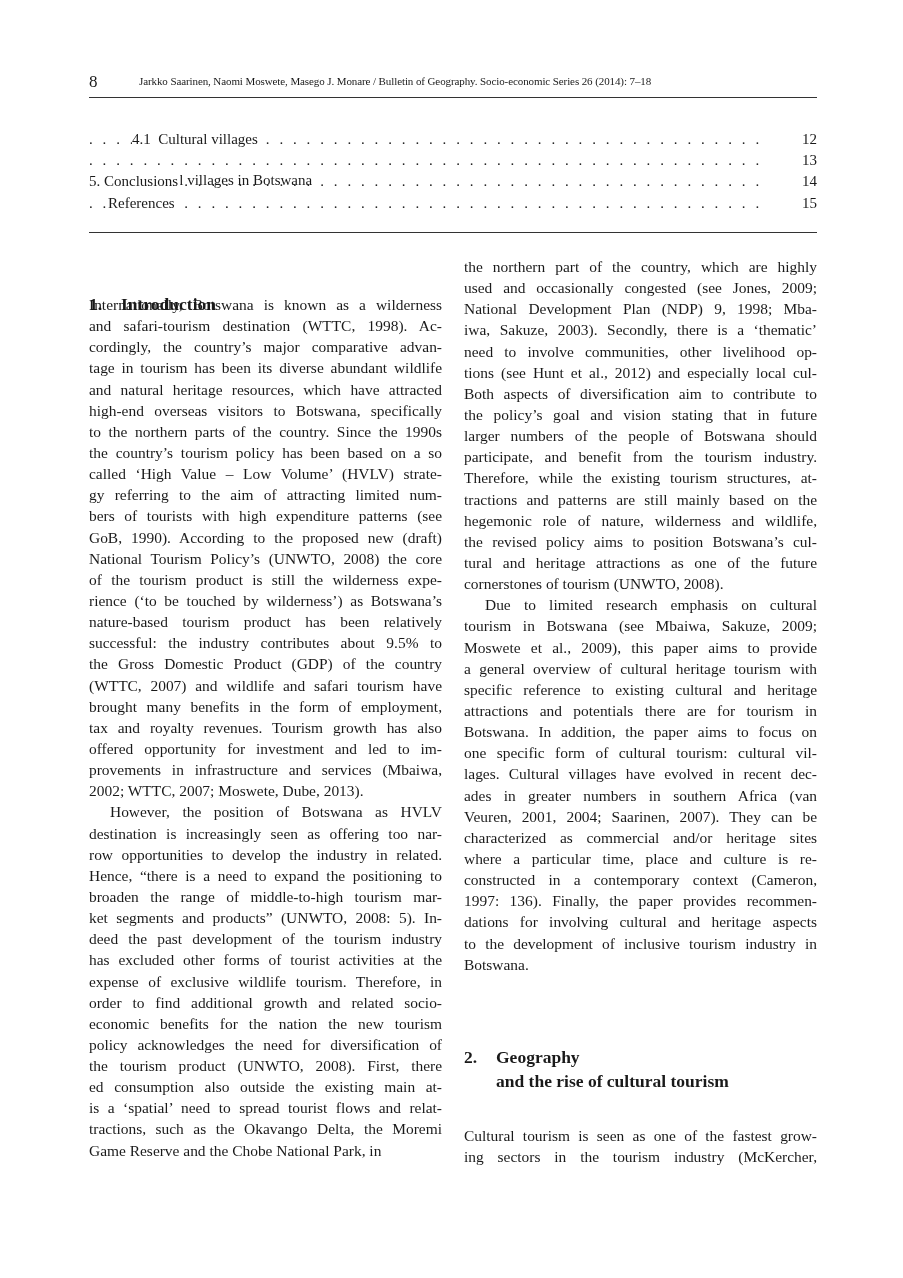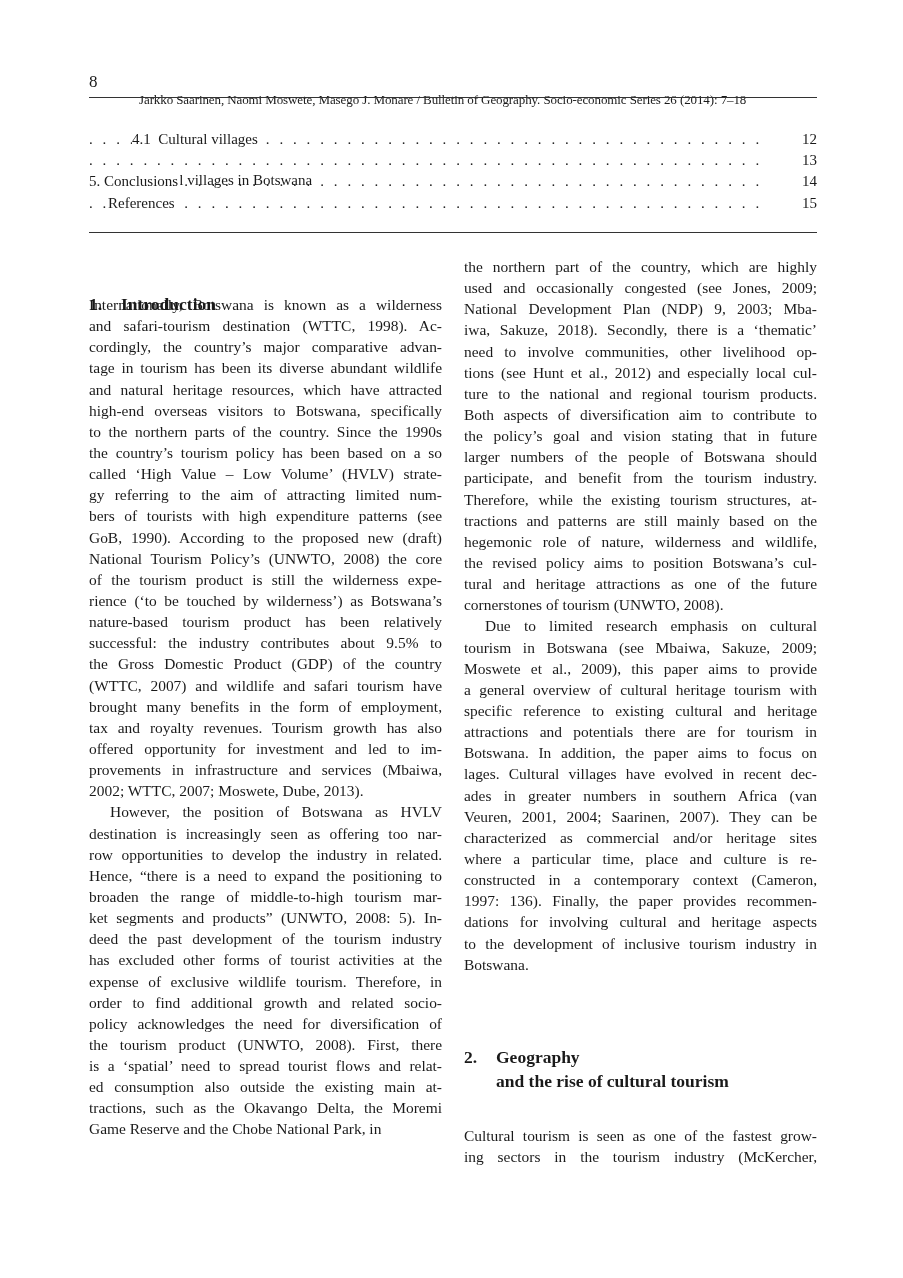--- a/index.html
+++ b/index.html
@@ -5,21 +5,21 @@
     html, body { margin: 0; padding: 0; background: #ffffff; }
     body {
       width: 903px; height: 1278px; position: relative; overflow: hidden;
       font-family: "Liberation Serif", "DejaVu Serif", serif; color: #1a1a1a;
     }
     .header {
       position: absolute; left: 89px; top: 72px; width: 728px; height: 22px;
       font-size: 14.5px;
     }
     .header .pagenum { position: absolute; left: 0; top: 0; font-size: 17px; }
-    .header .running { position: absolute; left: 50px; top: 20px; font-size: 13px; letter-spacing: -0.1px; }
+    .header .running { position: absolute; left: 50px; top: 3px; font-size: 11px; letter-spacing: -0.1px; }
     .rule { position: absolute; left: 89px; width: 728px; height: 0; border-top: 1.3px solid #333; }
     .toc { position: absolute; left: 89px; top: 129px; width: 728px; font-size: 15px; }
     .toc-row { position: relative; height: 21.2px; line-height: 21.2px; }
     .toc-row .lbl { position: absolute; top: 0; background: #fff; padding-right: 2px; white-space: nowrap; }
     .toc-row .dots {
       position: absolute; top: 0; right: 48px; left: 0; overflow: hidden; white-space: nowrap;
       letter-spacing: 3.05px; color: #222;
     }
     .toc-row .pg { position: absolute; right: 0; top: 0; margin-left: 48px; }
     .col { position: absolute; width: 353px; font-size: 15.45px; line-height: 21.15px; }
@@ -97,53 +97,54 @@
     <span class="ln indent">However, the position of Botswana as HVLV</span>
     <span class="ln">destination is increasingly seen as offering too nar-</span>
     <span class="ln">row opportunities to develop the industry in related.</span>
     <span class="ln">Hence, “there is a need to expand the positioning to</span>
     <span class="ln">broaden the range of middle-to-high tourism mar-</span>
     <span class="ln">ket segments and products” (UNWTO, 2008: 5). In-</span>
     <span class="ln">deed the past development of the tourism industry</span>
     <span class="ln">has excluded other forms of tourist activities at the</span>
     <span class="ln">expense of exclusive wildlife tourism. Therefore, in</span>
     <span class="ln">order to find additional growth and related socio-</span>
+    <span class="ln">economic benefits for the nation the new tourism</span>
     <span class="ln">policy acknowledges the need for diversification of</span>
     <span class="ln">the tourism product (UNWTO, 2008). First, there</span>
+    <span class="ln">ed consumption also outside the existing main at-</span>
     <span class="ln">is a ‘spatial’ need to spread tourist flows and relat-</span>
-    <span class="ln">ed consumption also outside the existing main at-</span>
     <span class="ln">tractions, such as the Okavango Delta, the Moremi</span>
     <span class="ln last">Game Reserve and the Chobe National Park, in</span>
   </div>
 
 <div class="col col-right" style="top:256px;" id="rightcolA">
     <span class="ln">the northern part of the country, which are highly</span>
     <span class="ln">used and occasionally congested (see Jones, 2009;</span>
-    <span class="ln">National Development Plan (NDP) 9, 2003; Mba-</span>
-    <span class="ln">iwa, Sakuze, 2018). Secondly, there is a ‘thematic’</span>
+    <span class="ln">National Development Plan (NDP) 9, 1998; Mba-</span>
+    <span class="ln">iwa, Sakuze, 2003). Secondly, there is a ‘thematic’</span>
     <span class="ln">need to involve communities, other livelihood op-</span>
     <span class="ln">tions (see Hunt et al., 2012) and especially local cul-</span>
-    <span class="ln">ture to the national and regional tourism products.</span>
     <span class="ln">Both aspects of diversification aim to contribute to</span>
     <span class="ln">the policy’s goal and vision stating that in future</span>
     <span class="ln">larger numbers of the people of Botswana should</span>
     <span class="ln">participate, and benefit from the tourism industry.</span>
     <span class="ln">Therefore, while the existing tourism structures, at-</span>
     <span class="ln">tractions and patterns are still mainly based on the</span>
     <span class="ln">hegemonic role of nature, wilderness and wildlife,</span>
     <span class="ln">the revised policy aims to position Botswana’s cul-</span>
     <span class="ln">tural and heritage attractions as one of the future</span>
     <span class="ln last">cornerstones of tourism (UNWTO, 2008).</span>
     <span class="ln indent">Due to limited research emphasis on cultural</span>
     <span class="ln">tourism in Botswana (see Mbaiwa, Sakuze, 2009;</span>
     <span class="ln">Moswete et al., 2009), this paper aims to provide</span>
     <span class="ln">a general overview of cultural heritage tourism with</span>
     <span class="ln">specific reference to existing cultural and heritage</span>
     <span class="ln">attractions and potentials there are for tourism in</span>
     <span class="ln">Botswana. In addition, the paper aims to focus on</span>
+    <span class="ln">one specific form of cultural tourism: cultural vil-</span>
     <span class="ln">lages. Cultural villages have evolved in recent dec-</span>
     <span class="ln">ades in greater numbers in southern Africa (van</span>
     <span class="ln">Veuren, 2001, 2004; Saarinen, 2007). They can be</span>
     <span class="ln">characterized as commercial and/or heritage sites</span>
     <span class="ln">where a particular time, place and culture is re-</span>
     <span class="ln">constructed in a contemporary context (Cameron,</span>
     <span class="ln">1997: 136). Finally, the paper provides recommen-</span>
     <span class="ln">dations for involving cultural and heritage aspects</span>
     <span class="ln">to the development of inclusive tourism industry in</span>
     <span class="ln last">Botswana.</span>

